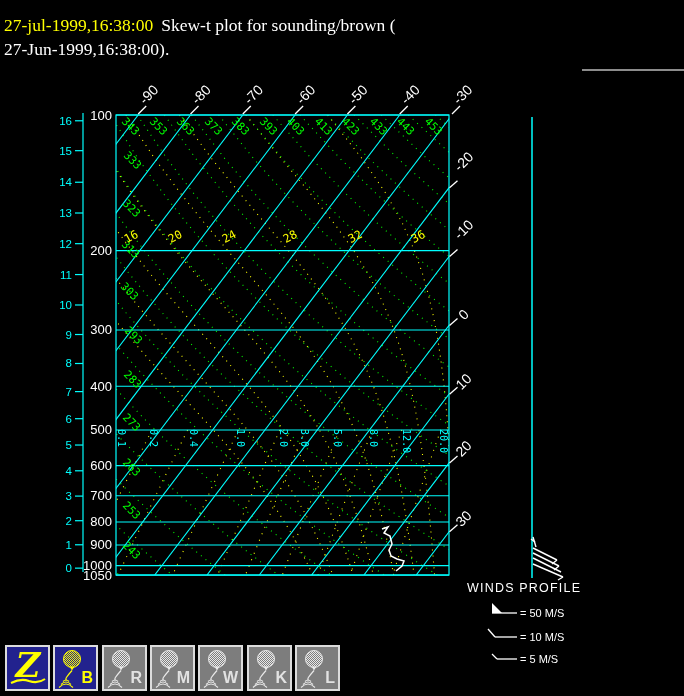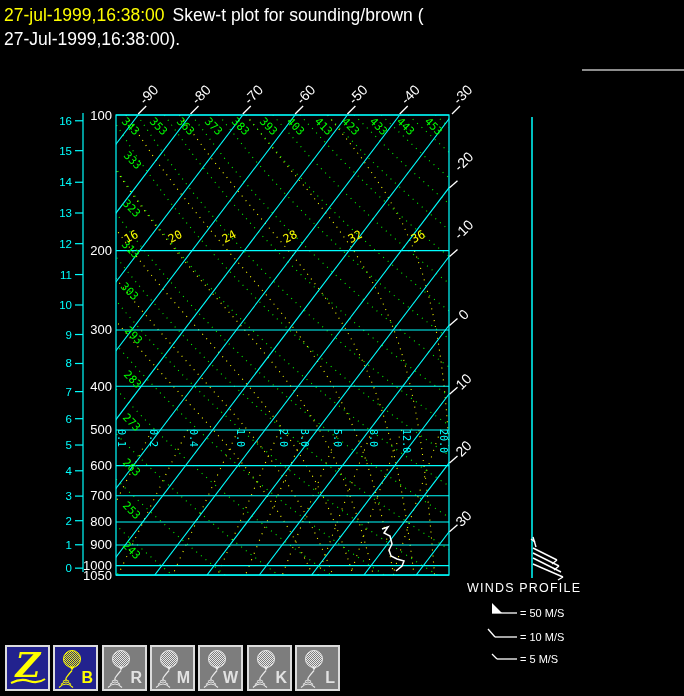--- a/index.html
+++ b/index.html
@@ -1,18 +1,18 @@
 <!DOCTYPE html>
 <html><head>
 <meta charset="utf-8">
 <style>
   html,body{margin:0;padding:0;background:#000;}
   .screen{position:relative;width:684px;height:696px;background:#000;overflow:hidden;
           font-family:"Liberation Sans",sans-serif;}
-  .title{position:absolute;top:3px;left:4px;font-size:17.5px;line-height:24px;color:#fff;}
+  .title{position:absolute;top:13px;left:4px;font-size:17.5px;line-height:24px;color:#fff;font-family:Liberation Serif, serif;}
   .title .ts{color:#ffff00;}
   .title .rest{margin-left:8px;}
   #chart{position:absolute;left:0;top:0;}
   #toolbar{position:absolute;left:0;top:645px;width:684px;height:46px;}
   .btn{position:absolute;top:0;width:45px;height:46px;background:#7d7d7d;
        border:2px solid #dcdcdc;box-sizing:border-box;cursor:pointer;}
   .btn.active{background:#22228e;}
   .btn .letter{position:absolute;right:3px;bottom:2px;font-weight:bold;font-size:16px;
        color:#e2e2e2;font-family:"Liberation Sans",sans-serif;}
   .btn.active .letter{color:#ffff00;}
@@ -282,21 +282,21 @@
         <line x1="497" y1="659" x2="517" y2="659" stroke="#ffffff" stroke-width="1.3"></line>
         <text x="520" y="663" fill="#ffffff" font-size="11" font-family="&quot;Liberation Sans&quot;, sans-serif" text-anchor="start">= 5 M/S</text>
       </g>
       <g>
         <line x1="582" y1="70" x2="684" y2="70" stroke="#8c8c8c" stroke-width="2"></line>
       </g>
     </svg>
 
   <div class="title">
     <div><span class="ts">27-jul-1999,16:38:00</span><span class="rest">Skew-t plot for sounding/brown (</span></div>
-    <div>27-Jul-1999,16:38:00).</div>
+    <div>27-Jun-1999,16:38:00).</div>
   </div>
 
   <div id="toolbar">
       <div class="btn active" style="left: 5px;">
         <svg class="logo-svg" width="41" height="42" viewBox="0 0 41 42">
           <text x="21" y="30" font-family="DejaVu Serif, serif" font-style="italic" font-weight="bold" font-size="34" fill="#ffff00" text-anchor="middle">Z</text>
           <path d="M4,36 Q14,31 22,34 Q31,37 38,32" stroke="#ffff00" fill="none" stroke-width="2"></path>
         </svg>
       </div>
       <div class="btn active" style="left: 53px;">

